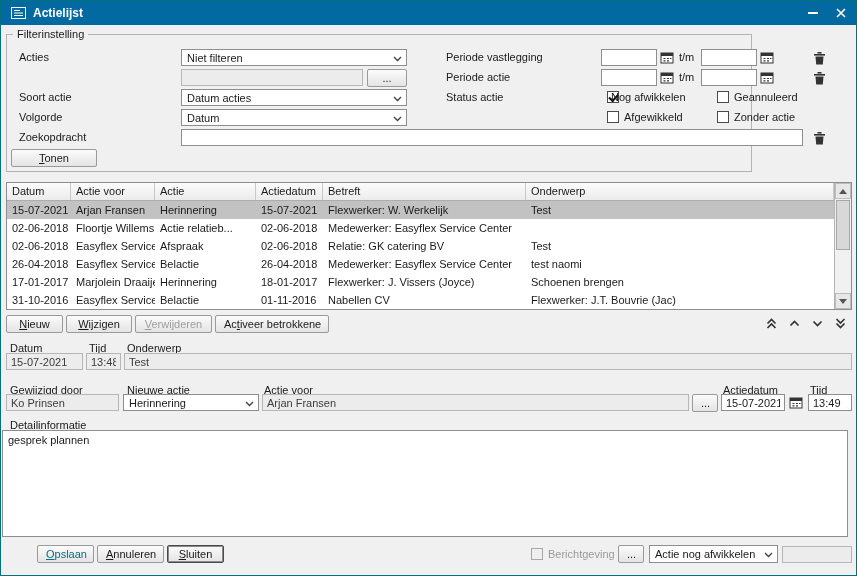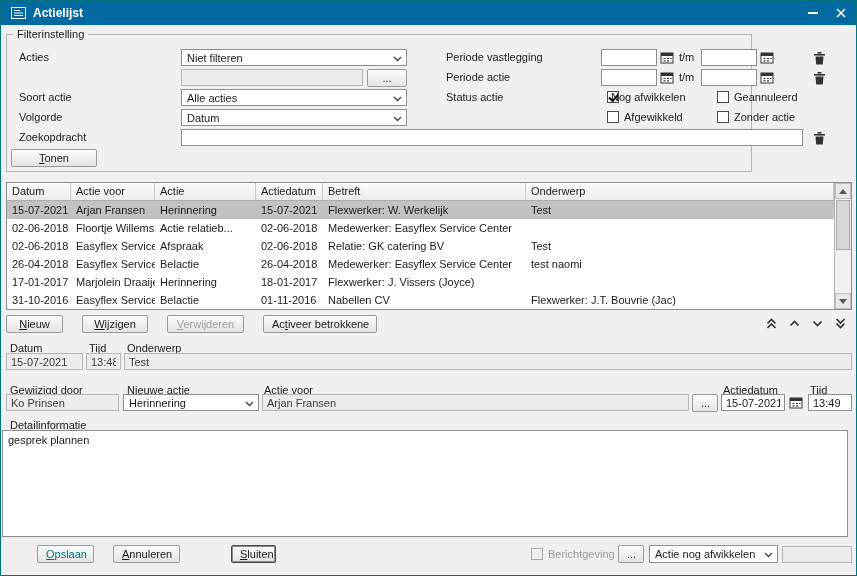--- a/index.html
+++ b/index.html
@@ -35,21 +35,21 @@
   .thead{background:linear-gradient(#fcfcfc,#ebebeb);border-bottom:1px solid #adadad;}
   .th{padding:0 5px;line-height:17px;border-right:1px solid #c9c9c9;white-space:nowrap;overflow:hidden;}
   .trow.selected{background:#c2c2c2;}
   .td{padding:0 5px;line-height:18px;white-space:nowrap;overflow:hidden;}
   .vscroll{position:absolute;right:0;top:0;bottom:0;width:17px;background:#f1f1f1;border-left:1px solid #b4b4b4;}
   .sbbtn{position:absolute;left:0;width:16px;height:16px;background:#e7e7e7;border:1px solid #bdbdbd;display:flex;align-items:center;justify-content:center;padding:0;cursor:pointer;}
   .sbup{top:0;} .sbdown{bottom:0;}
   .sbthumb{position:absolute;left:1px;top:17px;width:14px;height:50px;background:#d8d8d8;border:1px solid #a8a8a8;cursor:pointer;}
   .tri-up{width:0;height:0;border-left:4px solid transparent;border-right:4px solid transparent;border-bottom:5px solid #555;}
   .tri-down{width:0;height:0;border-left:4px solid transparent;border-right:4px solid transparent;border-top:5px solid #555;}
-  .actrow,.footrow{position:absolute;left:5px;display:flex;gap:19px;}
+  .actrow,.footrow{position:absolute;left:5px;display:flex;gap:3px;}
   .actrow{top:314px;} .footrow{top:544px;padding-left:31px;}
   .navgrp{position:absolute;right:6px;top:314px;display:flex;gap:4px;}
   .navbtn{width:19px;height:17px;border:0;background:transparent;padding:0;display:flex;align-items:center;justify-content:center;cursor:pointer;}
   .txt{position:absolute;left:1px;top:429px;width:846px;height:107px;border:1px solid #8e8e8e;background:#fff;padding:3px 5px;
        font-family:"Liberation Sans",sans-serif;font-size:11px;color:#1a1a1a;resize:none;}
   u{text-decoration:underline;}
 </style>
 </head>
 <body>
 
@@ -82,21 +82,21 @@
       <svg width="9" height="6" viewBox="0 0 9 6">
           <path d="M1 1 4.5 4.5 8 1" fill="none" stroke="#444" stroke-width="1.4"></path>
         </svg>
     </div>
 
     <input class="fld ro" style="left: 174px; top: 34px; width: 182px;" value="">
     <button class="btn abs" style="left:360px;top:34px;width:40px;">...</button>
 
     <span class="lbl" style="left:12px;top:54px;">Soort actie</span>
     <div class="combo" style="left:174px;top:54px;width:226px;">
-      <span class="ctext">Alle acties</span>
+      <span class="ctext">Datum acties</span>
       <svg width="9" height="6" viewBox="0 0 9 6">
           <path d="M1 1 4.5 4.5 8 1" fill="none" stroke="#444" stroke-width="1.4"></path>
         </svg>
     </div>
 
     <span class="lbl" style="left:12px;top:74px;">Volgorde</span>
     <div class="combo" style="left:174px;top:74px;width:226px;">
       <span class="ctext">Datum</span>
       <svg width="9" height="6" viewBox="0 0 9 6">
           <path d="M1 1 4.5 4.5 8 1" fill="none" stroke="#444" stroke-width="1.4"></path>
@@ -217,20 +217,21 @@
       <div class="td">26-04-2018</div>
       <div class="td">Medewerker: Easyflex Service Center</div>
       <div class="td">test naomi</div>
     </div>
     <div class="trow">
       <div class="td">17-01-2017</div>
       <div class="td">Marjolein Draaijer</div>
       <div class="td">Herinnering</div>
       <div class="td">18-01-2017</div>
       <div class="td">Flexwerker: J. Vissers (Joyce)</div>
+      <div class="td">Schoenen brengen</div>
     </div>
     <div class="trow">
       <div class="td">31-10-2016</div>
       <div class="td">Easyflex Service ...</div>
       <div class="td">Belactie</div>
       <div class="td">01-11-2016</div>
       <div class="td">Nabellen CV</div>
       <div class="td">Flexwerker: J.T. Bouvrie (Jac)</div>
     </div>
     <div class="vscroll">
@@ -304,21 +305,21 @@
     </svg>
   </button>
   <input class="fld" style="left: 807px; top: 393px; width: 44px;" value="13:49">
 
   <span class="lbl" style="left:9px;top:416px;">Detailinformatie</span>
   <textarea class="txt" style="">gesprek plannen</textarea>
 
   <div class="footrow">
     <button class="btn accent" style="width:57px;"><u>O</u>pslaan</button>
     <button class="btn" style="width:67px;"><u>A</u>nnuleren</button>
-    <button class="btn default" style="width:45px;margin-left:32px;"><u>S</u>luiten</button>
+    <button class="btn default" style="width:57px;"><u>S</u>luiten</button>
   </div>
   <span class="cb disabled" style="left:530px;top:547px;"></span>
   <span class="lbl dim" style="left:547px;top:545px;">Berichtgeving</span>
   <button class="btn abs" style="left:617px;top:544px;width:26px;">...</button>
   <div class="combo" style="left:648px;top:544px;width:129px;height:18px;">
     <span class="ctext">Actie nog afwikkelen</span>
     <svg width="9" height="6" viewBox="0 0 9 6">
         <path d="M1 1 4.5 4.5 8 1" fill="none" stroke="#444" stroke-width="1.4"></path>
       </svg>
   </div>

